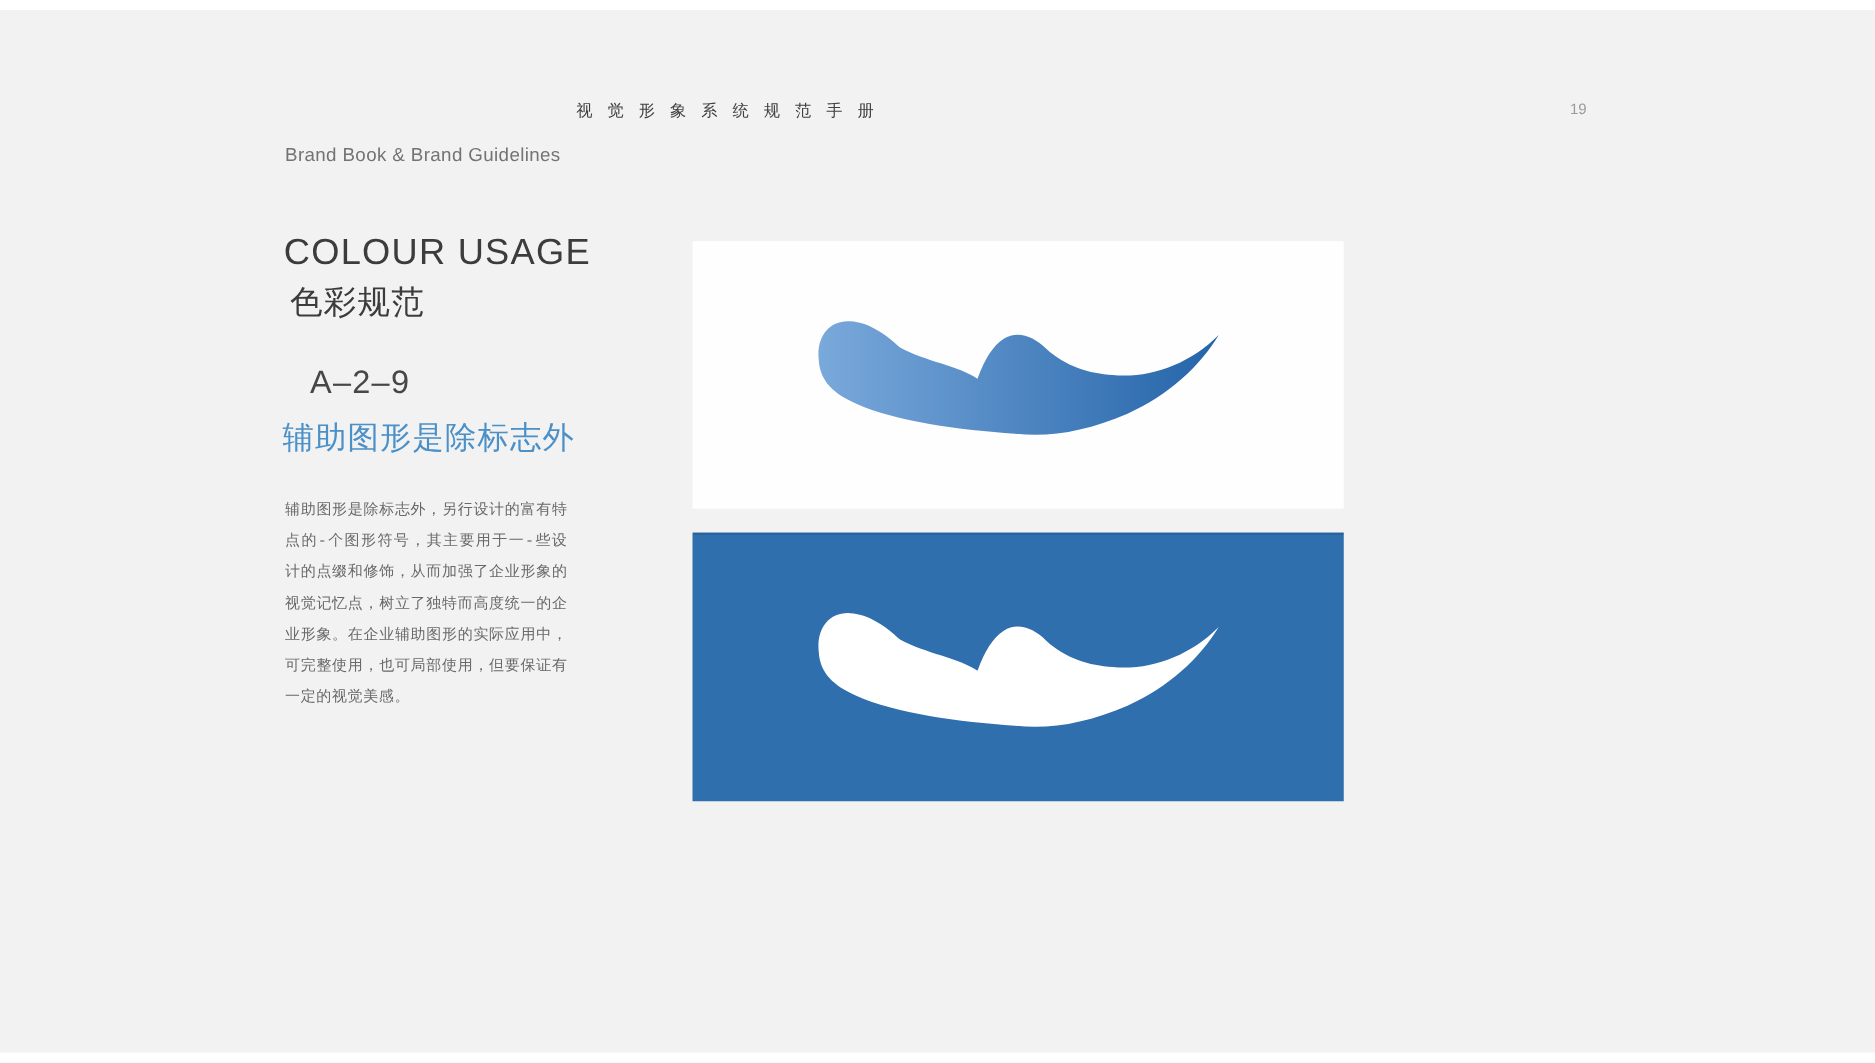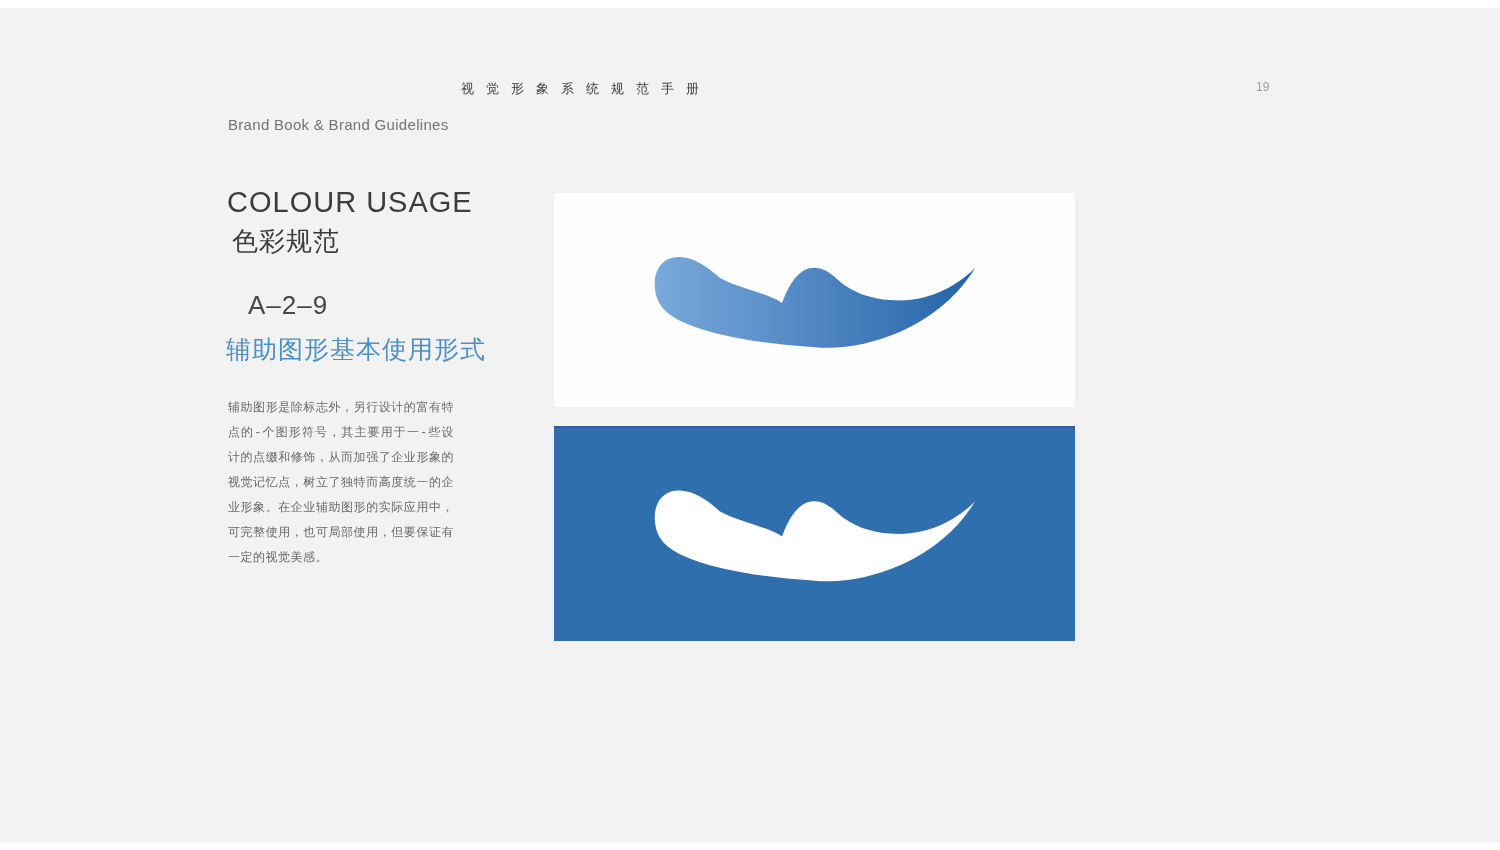--- a/index.html
+++ b/index.html
@@ -126,21 +126,21 @@
 
 <div class="slide-canvas"></div>
 
 <div class="header-brand">Brand Book &amp; Brand Guidelines</div>
 <div class="header-cn">视觉形象系统规范手册</div>
 <div class="page-number">19</div>
 
 <div class="title-en">COLOUR USAGE</div>
 <div class="title-cn">色彩规范</div>
 <div class="section-code">A–2–9</div>
-<div class="section-title-cn">辅助图形基本使用形式</div>
+<div class="section-title-cn">辅助图形是除标志外</div>
 <div class="body-text">辅助图形是除标志外，另行设计的富有特点的-个图形符号，其主要用于一-些设计的点缀和修饰，从而加强了企业形象的视觉记忆点，树立了独特而高度统一的企业形象。在企业辅助图形的实际应用中，可完整使用，也可局部使用，但要保证有一定的视觉美感。</div>
 
 <div class="panel panel-light" style="background: rgb(254, 254, 254);">
   <svg viewBox="0 0 521 214" preserveAspectRatio="xMidYMid meet">
     <defs>
       <linearGradient id="waveGrad" x1="0%" y1="0%" x2="100%" y2="0%">
         <stop offset="0%" stop-color="#7aa9db"></stop>
         <stop offset="100%" stop-color="#2464a9"></stop>
       </linearGradient>
     </defs>

